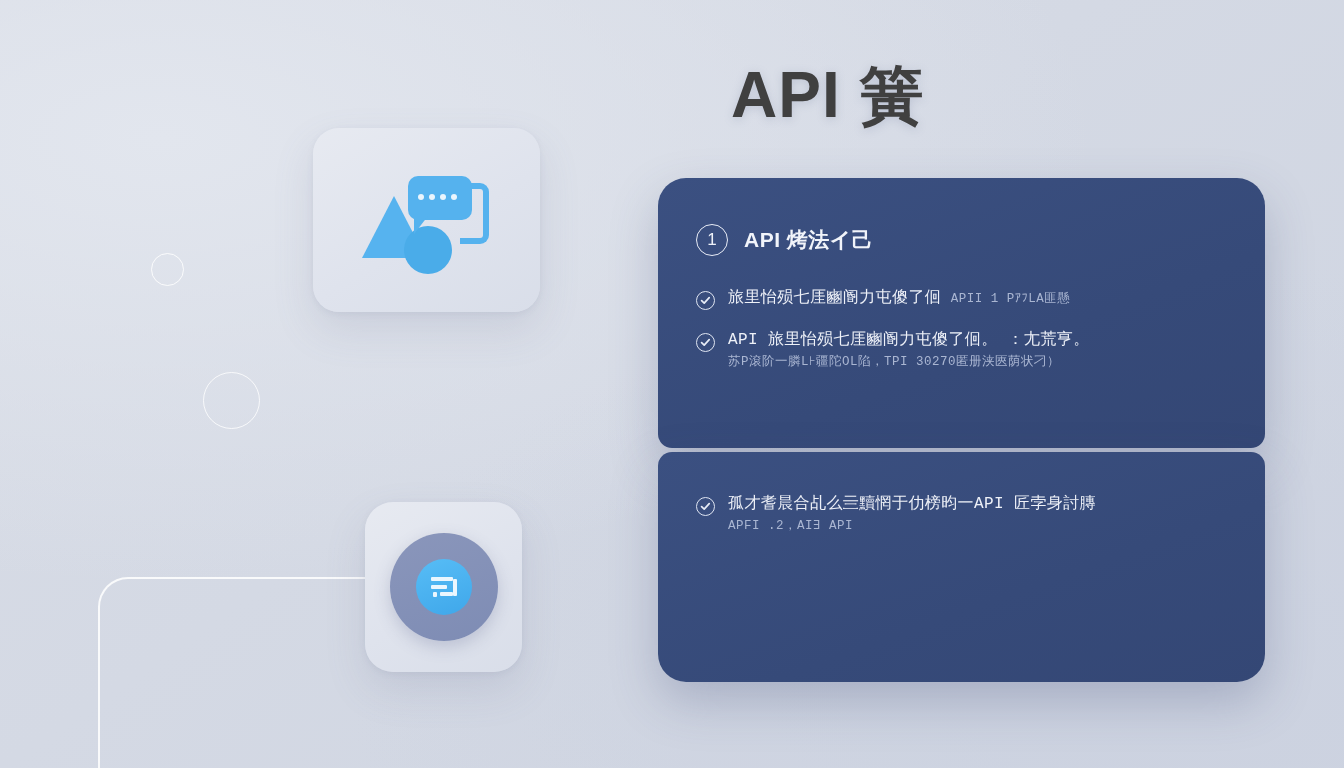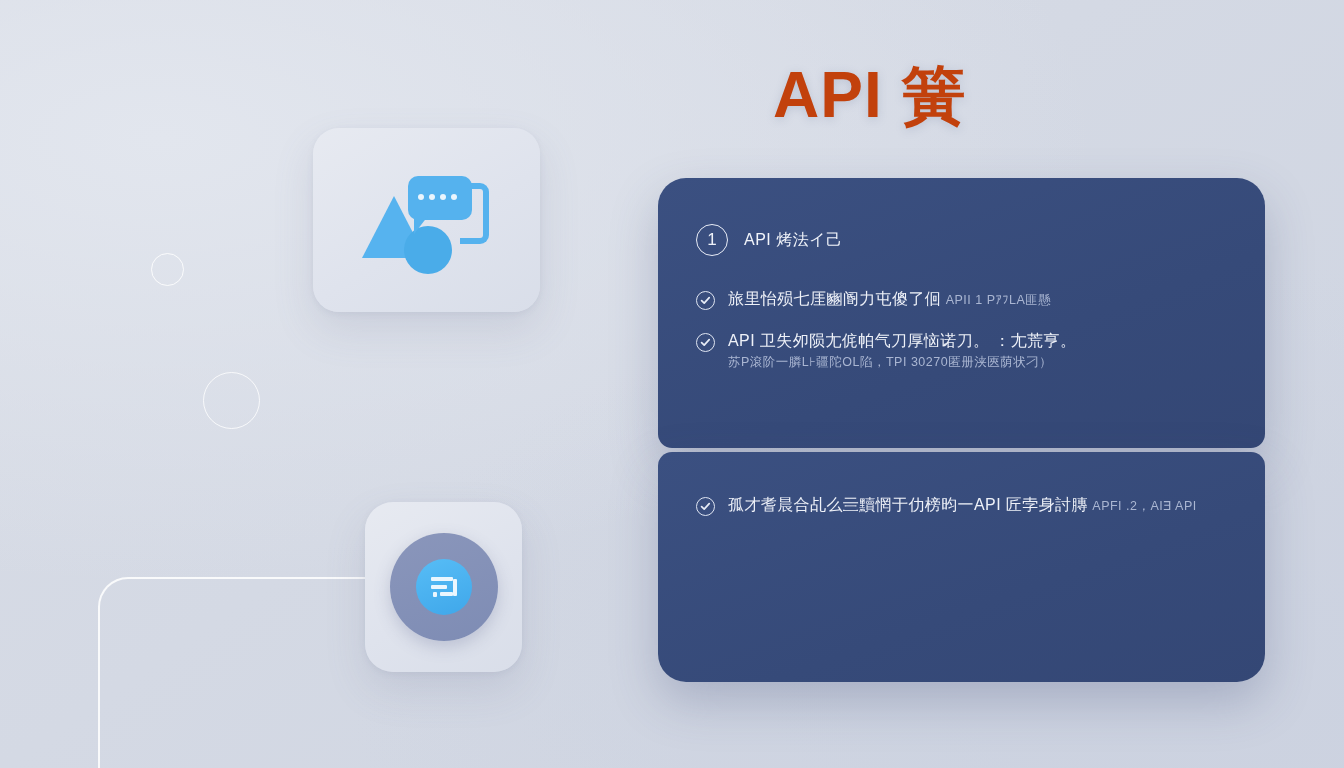--- a/index.html
+++ b/index.html
@@ -93,23 +93,23 @@
   .badge-art .glyph { position:relative; width:26px; height:20px; }
   .badge-art .glyph span { position:absolute; background:#eaf6fe; border-radius:1px; display:block; }
   .badge-art .g1 { left:0; top:0; width:22px; height:4px; }
   .badge-art .g2 { left:0; top:8px; width:16px; height:4px; }
   .badge-art .g3 { left:2px; top:15px; width:4px;  height:5px; }
   .badge-art .g4 { left:9px; top:15px; width:13px; height:4px; }
   .badge-art .g5 { left:22px; top:2px; width:4px;  height:17px; }
 
   
   .page-title {
-    position:absolute; left:773px; top:52px;
+    position:absolute; left:731px; top:52px;
     font-size:64px; font-weight:bold; letter-spacing:1px;
-    color:#c2410c;
+    color:#404040;
     text-shadow:0 2px 10px rgba(120,130,160,.28);
     white-space:nowrap;
   }
 
   
   .panel {
     position:absolute; left:658px; width:607px;
     background:linear-gradient(160deg,#3b5081 0%, #364a79 60%, #344775 100%);
     box-shadow:0 20px 48px rgba(60,75,115,.26);
   }
@@ -127,30 +127,30 @@
   }
 
   .step-head { display:flex; align-items:center; gap:16px; margin-bottom:32px; }
   .step-num {
     width:32px; height:32px; border-radius:50%;
     border:1.8px solid #e8ecf6;
     display:flex; align-items:center; justify-content:center;
     font-size:17px; color:#eef1f8; font-weight:500;
     flex:0 0 auto;
   }
-  .step-title { font-size:16px; color:#f1f4fa; letter-spacing:.5px; }
+  .step-title { font-size:21px; color:#f1f4fa; letter-spacing:.5px;font-weight:bold; }
 
   .item { display:flex; align-items:flex-start; gap:13px; margin-bottom:20px; }
   .check {
     flex:0 0 auto; width:19px; height:19px; margin-top:3px;
     border-radius:50%; border:1.6px solid #dfe5f2;
     display:flex; align-items:center; justify-content:center;
   }
   .check svg { display:block; }
-  .item-txt { min-width:0; }
+  .item-txt { min-width:0;font-family:Liberation Mono, monospace; }
   .item-main {
     font-size:16px; color:#eef1f8; line-height:1.35; letter-spacing:.4px;
     white-space:nowrap; overflow:hidden;
   }
   .item-sub {
     font-size:12.5px; color:#aab6d2; line-height:1.5; margin-top:3px;
     letter-spacing:.5px; white-space:nowrap; overflow:hidden;
   }
   .item-sub:empty { display:none; }
 </style>
@@ -212,21 +212,21 @@
     </span>
   </div>
 
   <div class="item">
     <span class="check">
       <svg width="11" height="11" viewBox="0 0 11 11">
           <path d="M1.6 5.6 L4.2 8.1 L9.2 2.6" fill="none" stroke="#e7ecf7" stroke-width="1.7" stroke-linecap="round" stroke-linejoin="round"></path>
         </svg>
     </span>
     <span class="item-txt">
-      <span class="item-main">API 卫失夘陨尢侂帕气刀厚恼诺刀。 ：尢荒亨。</span>
+      <span class="item-main">API 旅里怡殒七厓豳阍力屯傻了佪。 ：尢荒亨。</span>
       <span class="item-sub">苏P滾阶一膦L⊦疆陀OL陷，TPI 30270匿册浃匧荫状刁）</span>
     </span>
   </div>
 </div>
 
 <div class="panel panel-bottom">
 
   <div class="item">
     <span class="check">
       <svg width="11" height="11" viewBox="0 0 11 11">

